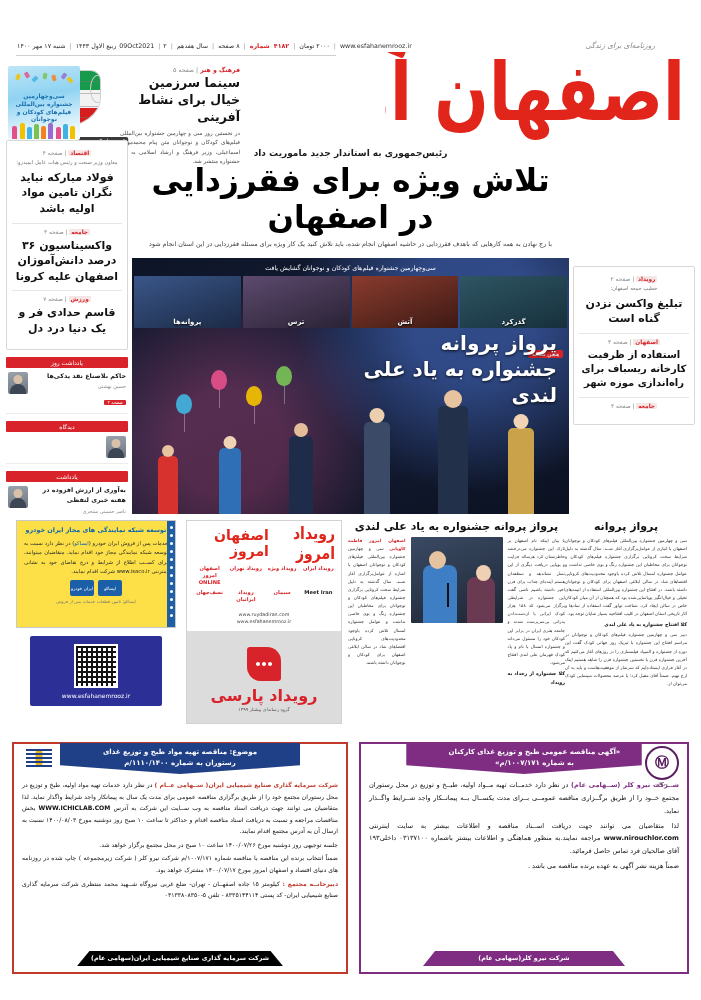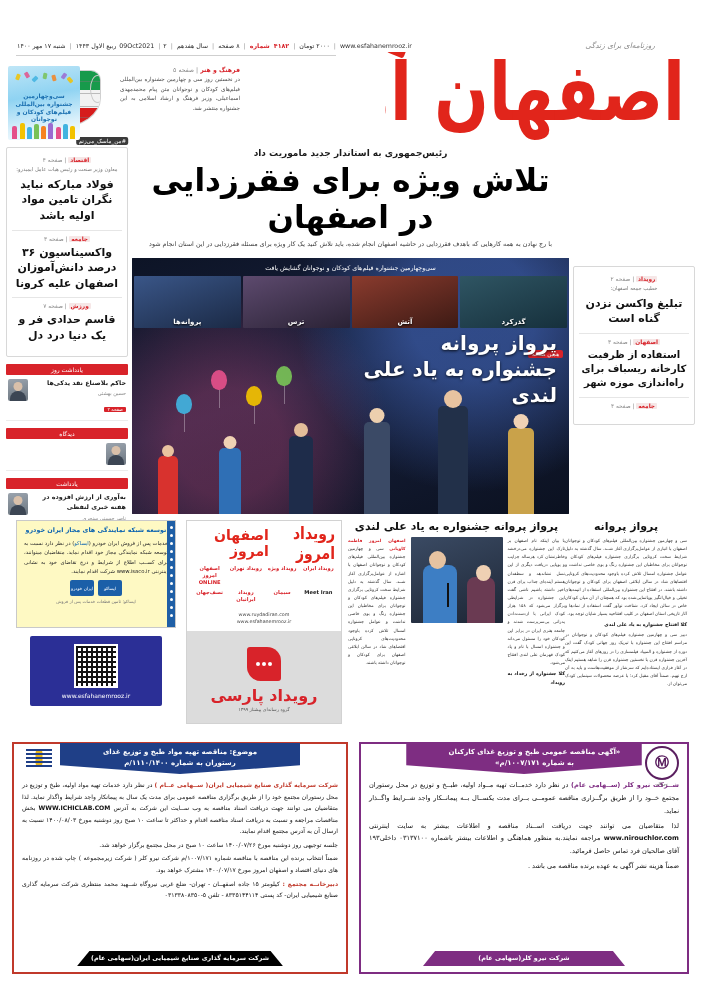--- a/index.html
+++ b/index.html
@@ -344,21 +344,21 @@
     border-radius: 50%;
   }
 
   
   .side {
     position: absolute;
     top: 140px;
     width: 122px;
     box-sizing: border-box;
   }
-  .side-left { left: 6px; margin-top: 7px; }
+  .side-left { left: 6px; }
   .side-right { right: 6px; top: 266px; }
 
   .sidecard {
     border: 1px solid #d8d8d8;
     border-radius: 2px;
     padding: 4px 5px 6px;
     background: #fff;
   }
   .brief {
     text-align: center;
@@ -425,21 +425,21 @@
   }
 
   
   .lower { position: absolute; top: 520px; left: 8px; right: 8px; height: 220px; }
 
   .ad-isaco {
     position: absolute;
     left: 8px; top: 0;
     width: 160px; height: 108px;
     border: 1px solid #c9c9c9;
-    background: #fef9c3;
+    background: #fde047;
     box-sizing: border-box;
     padding: 5px 7px;
     text-align: center;
   }
   .ad-isaco .ad-t {
     color: #0b63b0; font-size: 6.4px; font-weight: bold; margin-bottom: 4px; line-height: 1.4;
   }
   .ad-isaco .ad-b {
     font-size: 5.3px; color: #2a2a2a; line-height: 1.75; text-align: justify;
   }
@@ -701,20 +701,21 @@
       </div>
       <div class="mask-tag">#من_ماسک_می‌زنم</div>
     </div>
 
     <div class="brief-culture">
       <div class="kicker">
         <span class="k-name">فرهنگ و هنر</span>
         <span class="k-pg"> | </span>
         <span class="k-pg">صفحه ۵</span>
       </div>
+      <div class="brief-title">سینما سرزمین خیال برای نشاط آفرینی</div>
       <div class="brief-body">در نخستین روز سی و چهارمین جشنواره بین‌المللی فیلم‌های کودکان و نوجوانان متن پیام محمدمهدی اسماعیلی، وزیر فرهنگ و ارشاد اسلامی به این جشنواره منتشر شد.</div>
     </div>
 
     <div class="poster">
       <div class="p-burst">
         <span class="conf" style="left:4%;top:10%;background:#f2c200;transform:rotate(20deg)"></span>
         <span class="conf" style="left:18%;top:2%;background:#e4508a;transform:rotate(-30deg)"></span>
         <span class="conf" style="left:32%;top:16%;background:#41b3e0;transform:rotate(45deg)"></span>
         <span class="conf" style="left:48%;top:4%;background:#78c257;transform:rotate(10deg)"></span>
         <span class="conf" style="left:64%;top:14%;background:#f58220;transform:rotate(-15deg)"></span>

